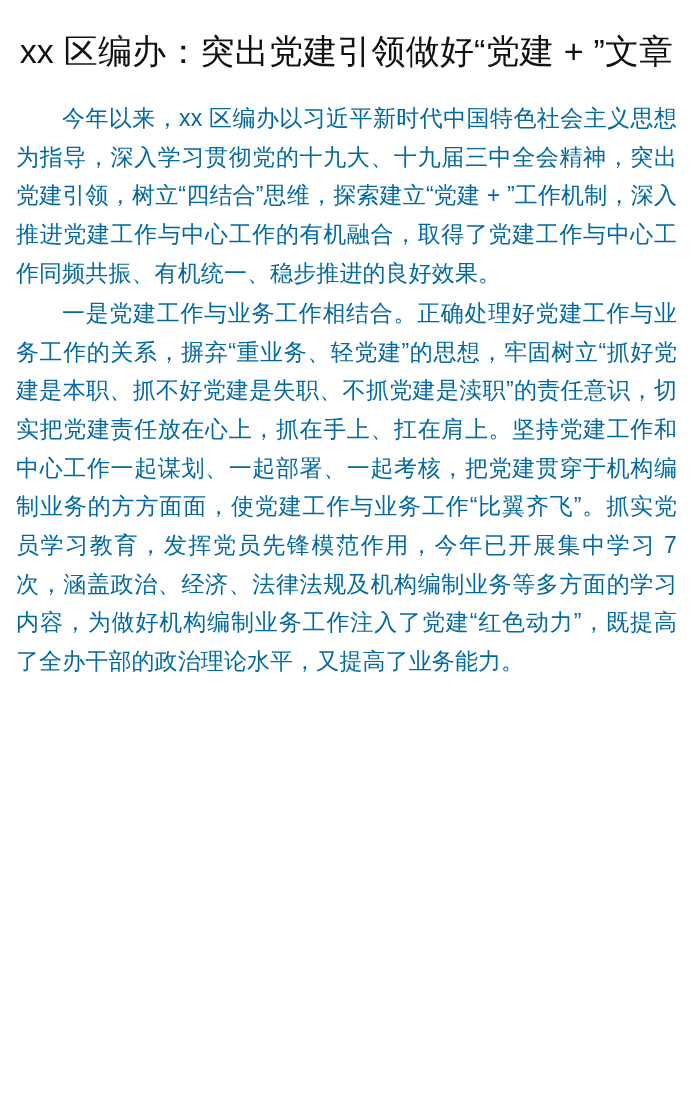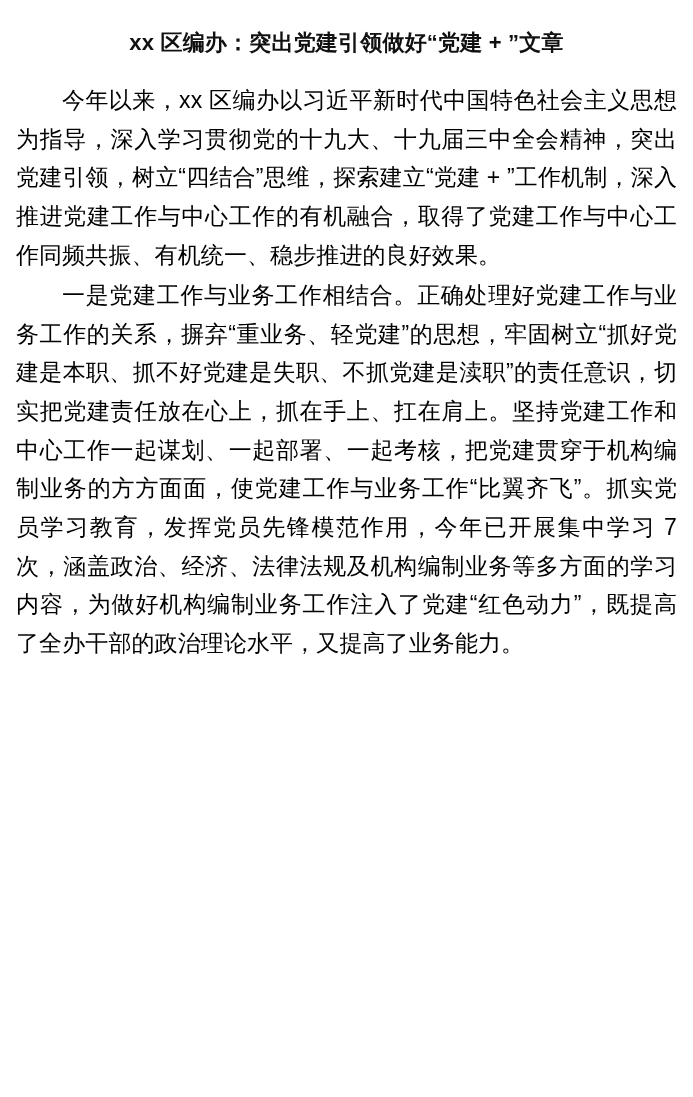--- a/index.html
+++ b/index.html
@@ -15,40 +15,40 @@
     -webkit-font-smoothing: antialiased;
   }
   .page {
     width: 693px;
     min-height: 1097px;
     box-sizing: border-box;
     padding: 26px 14px 10px 14px;
     background: #ffffff;
   }
   .doc-title {
-    font-size: 22px;
+    font-size: 34px;
     line-height: 1.50;
-    font-weight: 700;
+    font-weight: 400;
     text-align: center;
     letter-spacing: 0.2px;
     margin: 0 0 22px 0;
     color: #111111;
     padding: 0 4px;
   }
   .doc-body {
     padding: 0 2px;
   }
   .para {
     font-size: 23px;
     line-height: 1.68;
     text-align: justify;
     text-justify: inter-ideograph;
     margin: 0 0 2px 0;
     text-indent: 2em;
-    color: #000000;
+    color: #0369a1;
     letter-spacing: 0.1px;
   }
 </style>
 </head>
 <body>
 
 <div class="page">
 
   <h1 class="doc-title">xx 区编办：突出党建引领做好“党建 + ”文章</h1>
 

